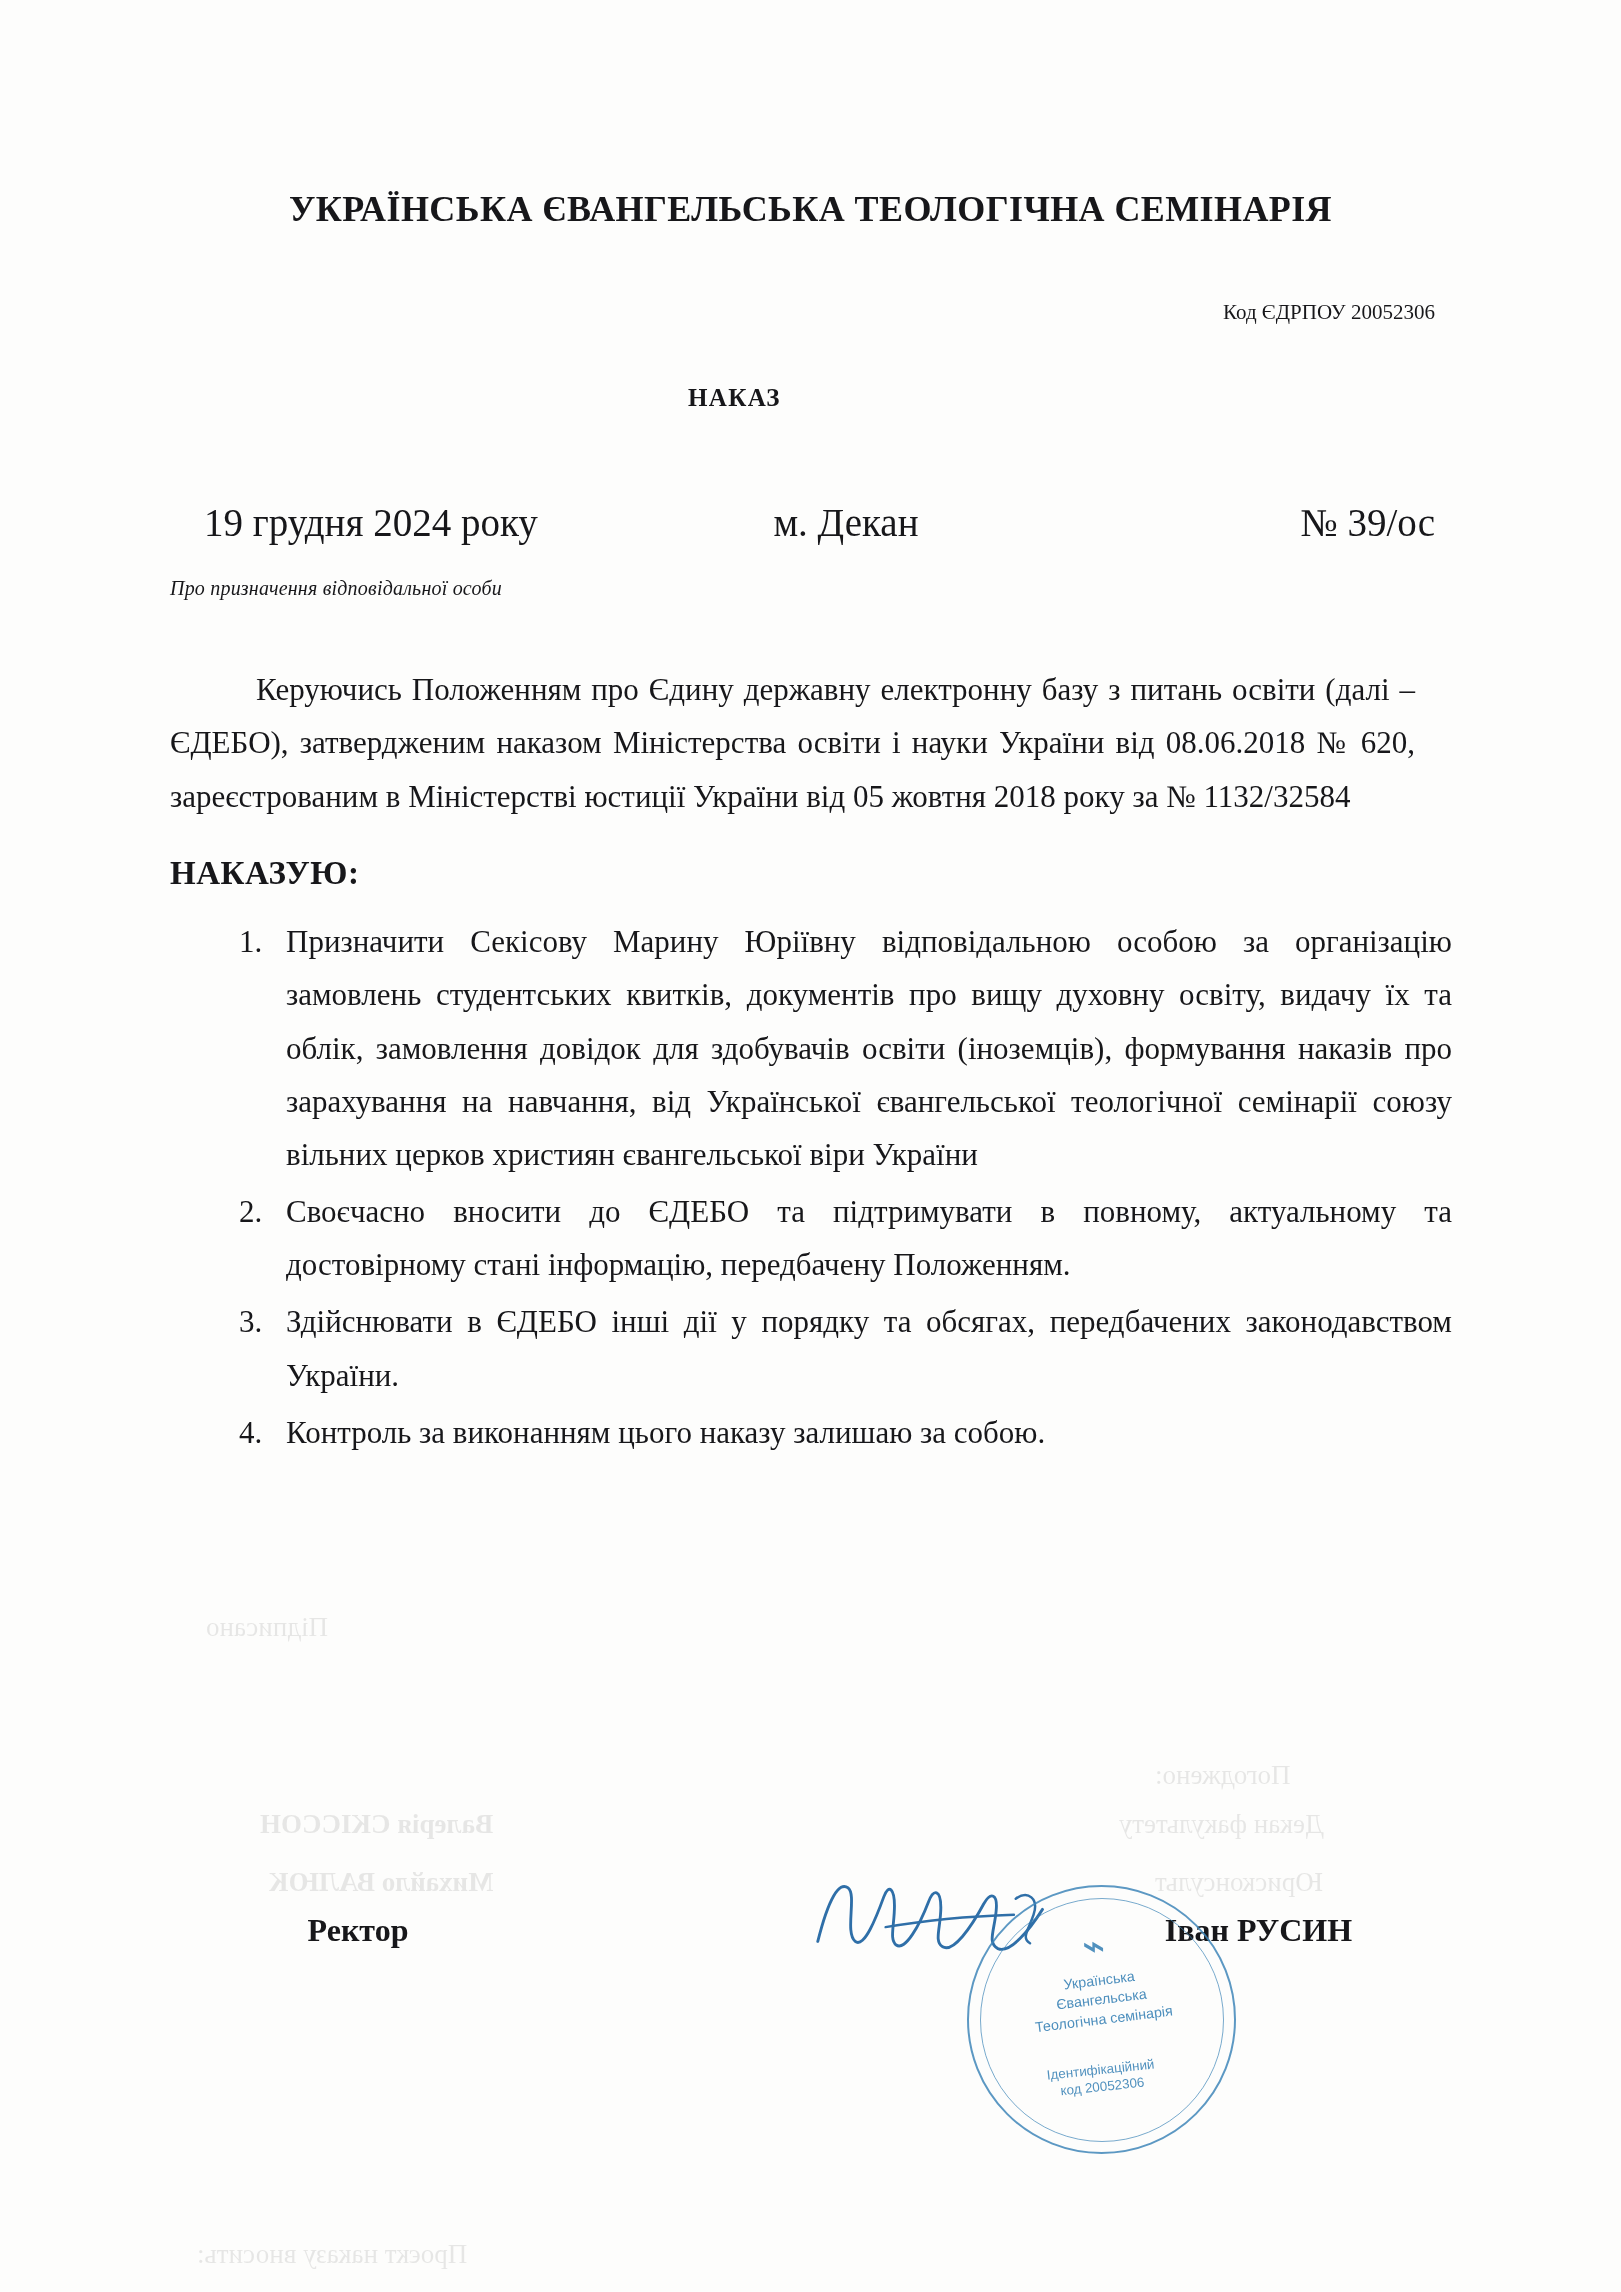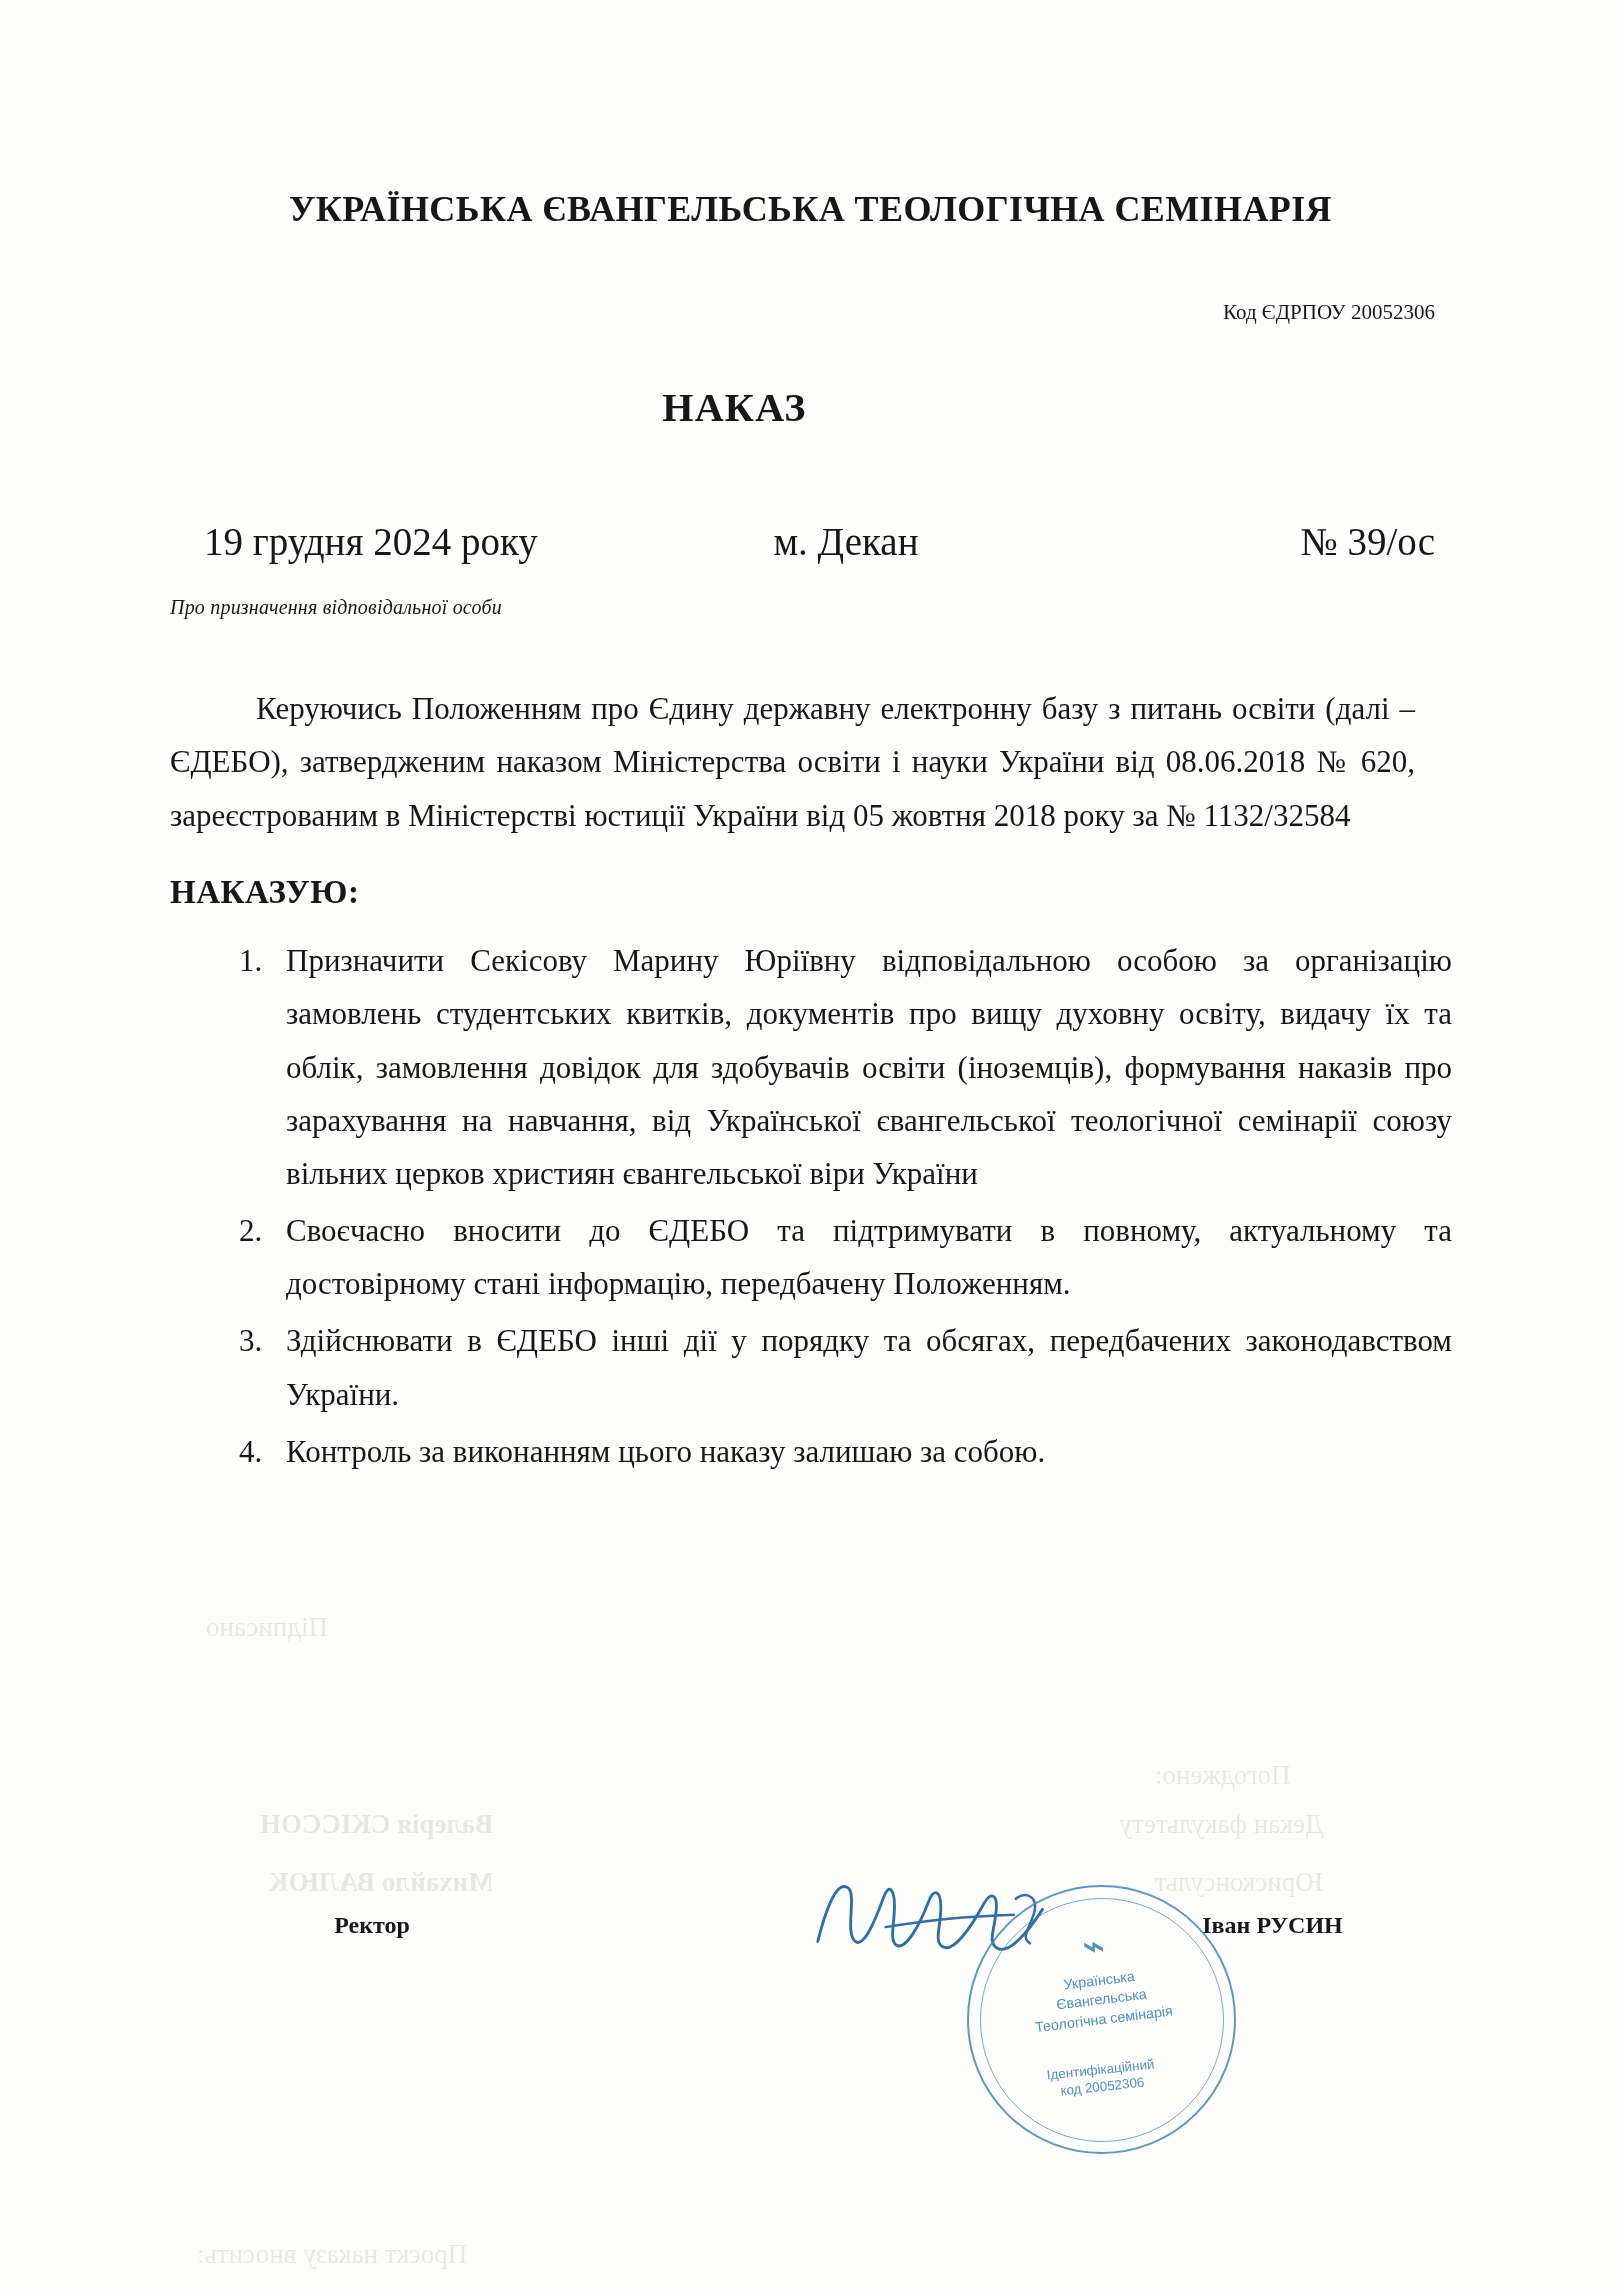--- a/index.html
+++ b/index.html
@@ -44,21 +44,21 @@
     margin-top: 70px;
     text-align: right;
     font-size: 21px;
     padding-right: 16px;
   }
 
   .doc-type {
     margin-top: 59px;
     text-align: center;
     font-weight: bold;
-    font-size: 40px;
+    font-size: 25px;
     letter-spacing: 1.3px;
     padding-right: 152px;
   }
 
   .meta-row {
     margin-top: 88px;
     display: flex;
     align-items: baseline;
     font-size: 39px;
   }
@@ -102,26 +102,26 @@
     text-align: justify;
     margin-bottom: 3.6px;
     padding-left: 16px;
   }
   ol.items li.tight { margin-bottom: 0; }
   ol.items li b { font-weight: normal; }
 
   
   .sign-row {
     position: absolute;
-    left: 14px;
+    left: 0;
     top: 1912px;
     width: 1281px;
     display: flex;
     align-items: baseline;
-    font-size: 24px;
+    font-size: 32px;
     font-weight: bold;
   }
   .sign-role { width: 376px; text-align: center; }
   .sign-gap { flex: 1; }
   .sign-name { width: 385px; text-align: center; }
 
   
   .signature {
     position: absolute;
     left: 638px;

